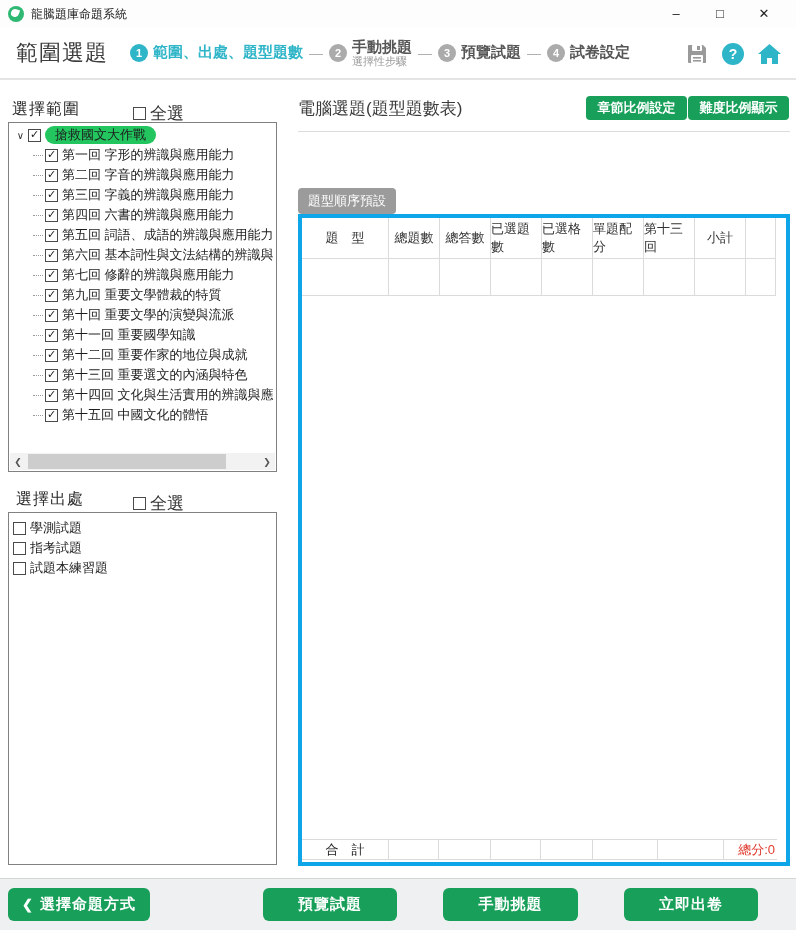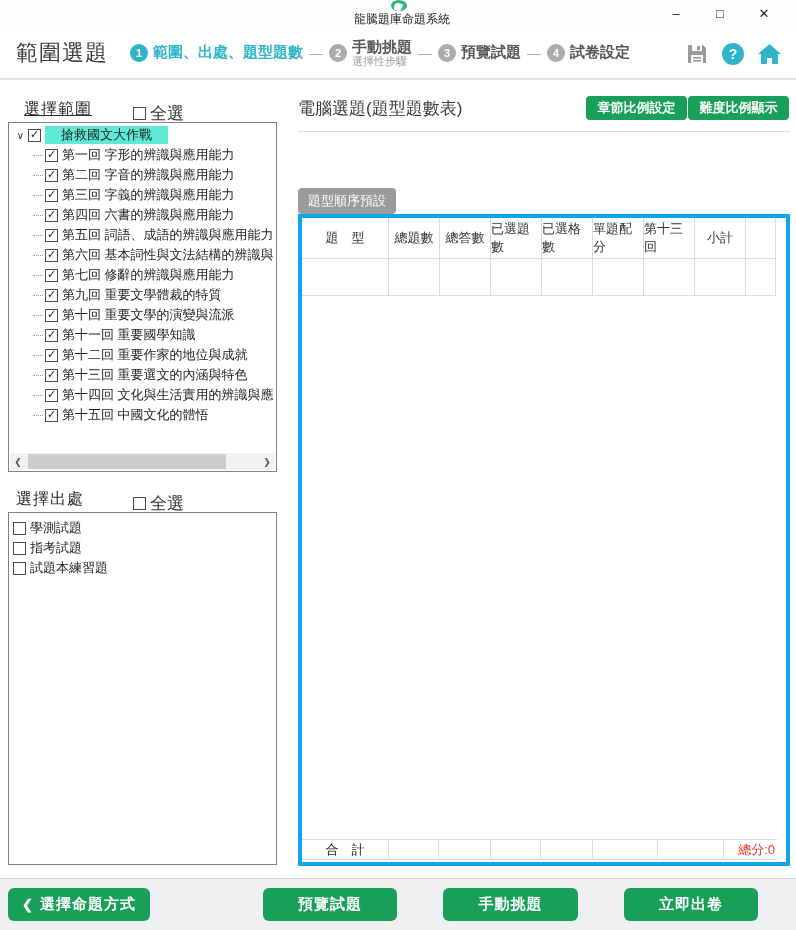--- a/index.html
+++ b/index.html
@@ -1,20 +1,20 @@
 <!DOCTYPE html>
 <html><head>
 <meta charset="utf-8">
 <style>
   * { margin:0; padding:0; box-sizing:border-box; }
   body { font-family:"Liberation Sans","DejaVu Sans",sans-serif; background:#e8e8e8; }
   .app { position:relative; width:796px; height:930px; background:#ffffff; overflow:hidden; }
 
   
-  .titlebar { position:absolute; top:0; left:0; right:0; height:28px; background:#fdfdfd; display:flex; align-items:center; padding-left:8px;flex-direction:column; }
+  .titlebar { position:absolute; top:0; left:0; right:0; height:28px; background:#fdfdfd; display:flex; align-items:center; padding-left:8px; }
   .app-logo { width:16px; height:16px; border-radius:50%; background:#2eb872; position:relative; margin-right:7px; }
   .app-logo::after { content:""; position:absolute; left:3px; top:3px; width:8px; height:8px; background:#ffffff; border-radius:50% 0 50% 50%; transform:rotate(20deg); }
   .win-title { font-size:12px; color:#222; }
   .win-controls { position:absolute; right:10px; top:0; height:28px; display:flex; align-items:center; gap:0; }
   .win-btn { width:44px; text-align:center; font-size:13px; color:#222; cursor:default; line-height:28px; }
 
   
   .header { position:absolute; top:28px; left:0; right:0; height:52px; background:#ffffff; border-bottom:2px solid #e4e4e4; display:flex; align-items:center; padding-left:16px; }
   .page-title { font-size:22px; color:#3d3d3d; letter-spacing:1px; margin-right:22px; }
   .steps { display:flex; align-items:center; }
@@ -34,21 +34,21 @@
   
   .section-title { position:absolute; font-size:16px; color:#2d2d2d; letter-spacing:1px; }
   .select-all { position:absolute; display:flex; align-items:center; font-size:17px; color:#333; }
   .cb { width:13px; height:13px; border:1px solid #4a4a4a; background:#fff; display:inline-flex; align-items:center; justify-content:center; margin-right:4px; flex:none; font-size:11px; line-height:1; color:#1a1a1a; }
   .cb.checked::after { content:"✓"; margin-top:-1px; }
 
   .tree-box { position:absolute; left:8px; top:122px; width:269px; height:350px; border:1px solid #818181; background:#fff; overflow:hidden; }
   .tree-row { display:flex; align-items:center; height:20px; font-size:13px; color:#1d1d1d; white-space:nowrap; overflow:hidden; }
   .tree-root { padding-left:4px; margin-top:2px; }
   .tree-expand { width:15px; font-size:10px; color:#333; text-align:center; flex:none; }
-  .tree-root .row-label { background:#5eead4; padding:0 16px; }
+  .tree-root .row-label { background:#22c55e; padding:0 10px;border-radius:9px; }
   .tree-child { padding-left:24px; }
   .dots { width:10px; border-top:1px dotted #9a9a9a; margin-right:2px; flex:none; }
   .row-label { overflow:hidden; white-space:nowrap; }
 
   .hscroll { position:absolute; left:1px; right:1px; bottom:1px; height:17px; background:#f2f2f2; display:flex; align-items:center; }
   .hscroll-arrow { width:16px; text-align:center; font-size:9px; color:#555; flex:none; }
   .hscroll-track { position:relative; flex:1; height:100%; }
   .hscroll-thumb { position:absolute; left:2px; top:1px; height:15px; width:198px; background:#cdcdcd; }
 
   .source-box { position:absolute; left:8px; top:512px; width:269px; height:353px; border:1px solid #818181; background:#fff; padding:5px 4px; }
@@ -134,21 +134,21 @@
       </span>
       <span class="help-badge">?</span>
       <span>
         <svg width="25" height="23" viewBox="0 0 25 23">
             <path fill="#2fb5c8" d="M12.5 1 1 11h3v10h6v-6h5v6h6V11h3z"></path>
           </svg>
       </span>
     </div>
   </div>
 
-  <div class="section-title" style="left:24px; top:99px;text-decoration:underline;">選擇範圍</div>
+  <div class="section-title" style="left:12px; top:99px;">選擇範圍</div>
   <div class="select-all" style="left:133px; top:102px;">
     <span class="cb"></span>
     <span>全選</span>
   </div>
 
   <div class="tree-box">
     <div class="tree-row tree-root">
       <span class="tree-expand">∨</span>
       <span class="cb checked"></span>
       <span class="row-label">搶救國文大作戰</span>

